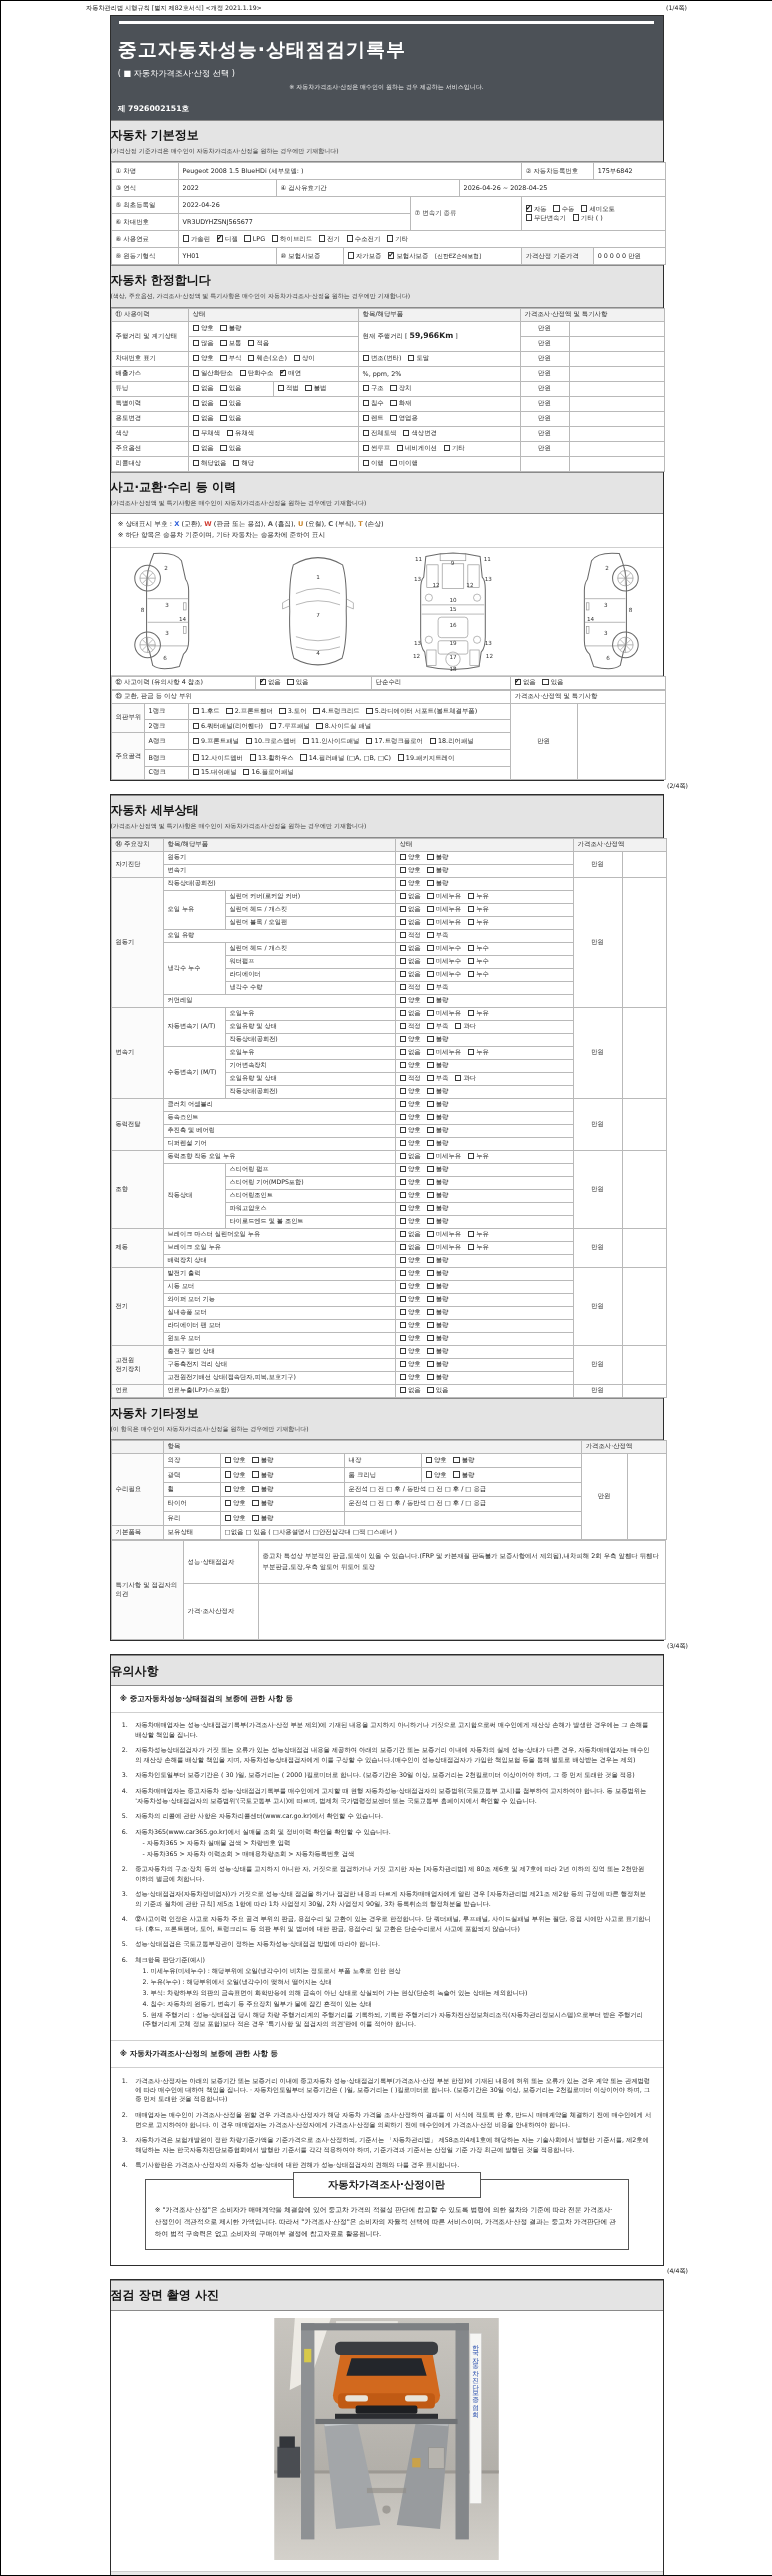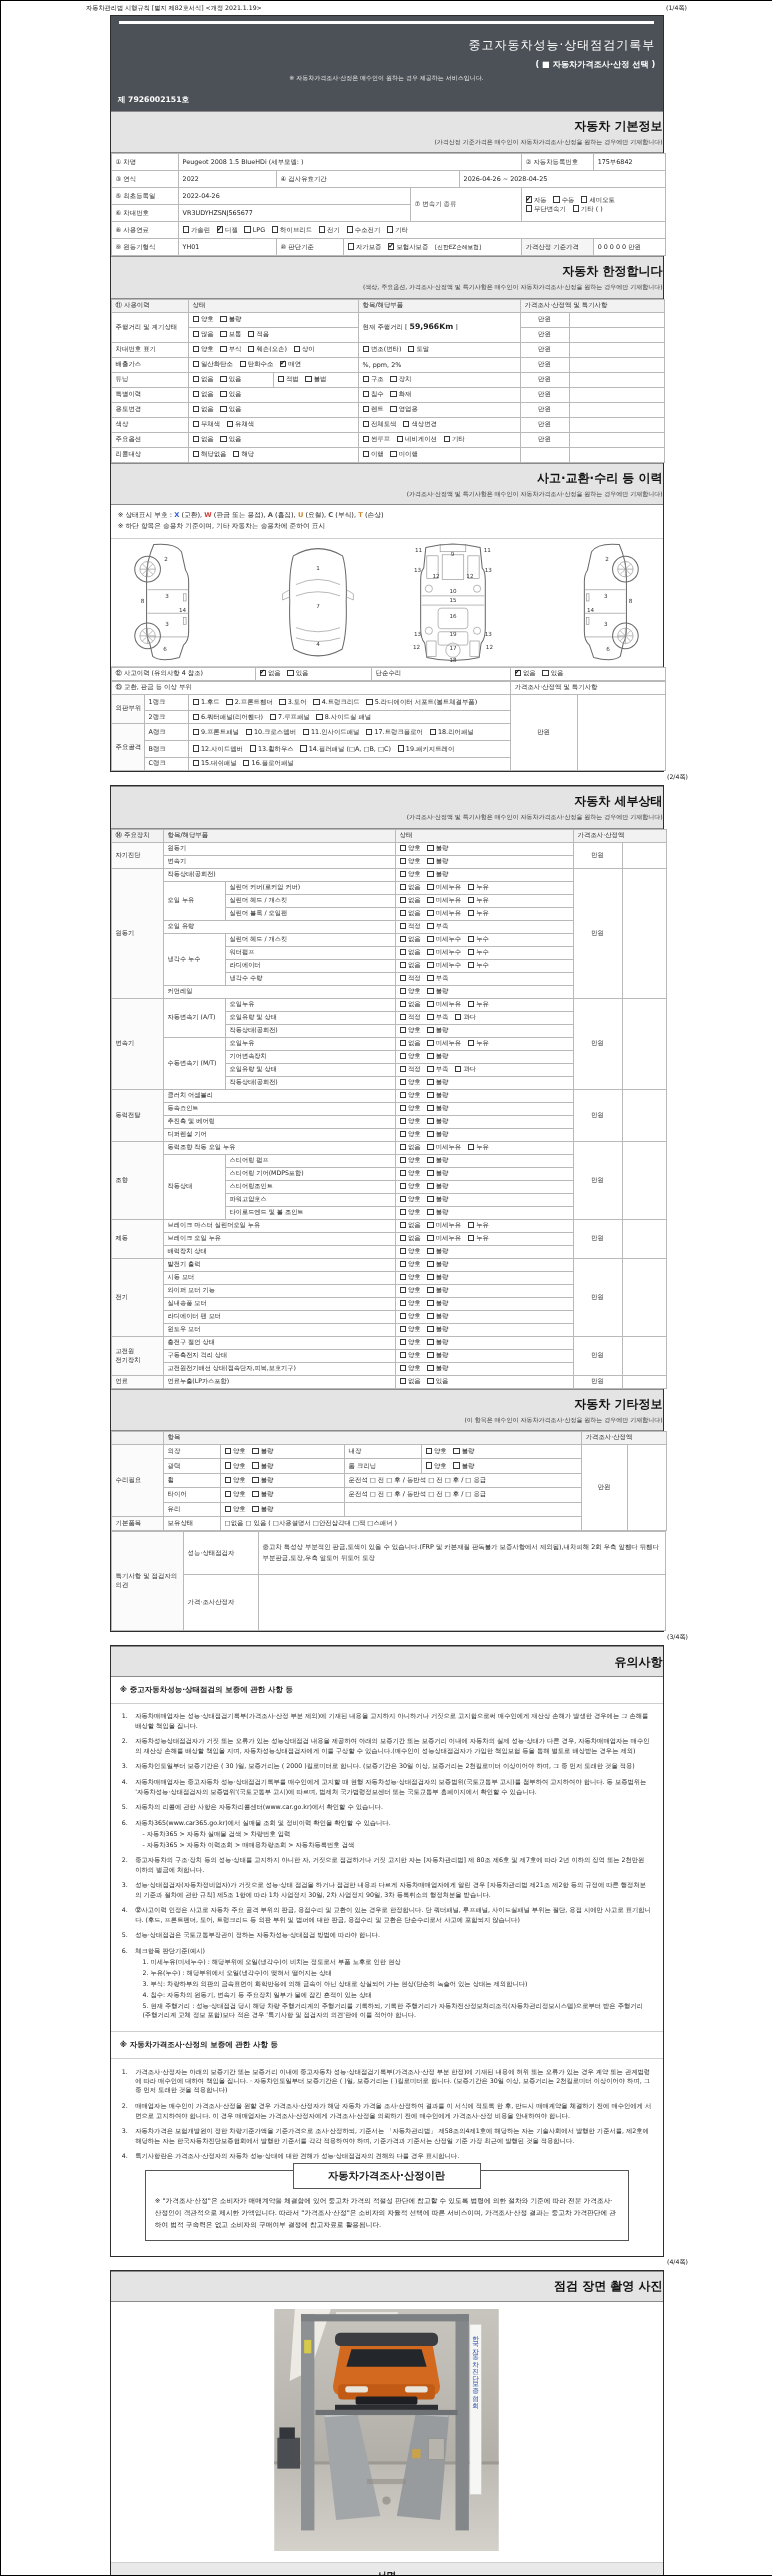--- a/index.html
+++ b/index.html
@@ -5,26 +5,26 @@
 *{box-sizing:border-box}
 html,body{margin:0;padding:0}
 body{width:773px;height:2576px;background:#fff;border:1px solid #000;overflow:hidden;
  font-family:"DejaVu Sans","Liberation Sans",sans-serif;color:#222;position:relative}
 .topnote{width:603px;margin:0 auto;display:flex;justify-content:space-between;font-size:6.2px;padding:3.1px 1px 2.1px;color:#111}
 .pgmark{width:603px;margin:1px auto 3.1px;text-align:right;font-size:6.2px;color:#111}
 .box{width:554px;margin:0 auto;border:1.5px solid #2d2d2d;background:#fff}
 
 .dochead{background:#4c5157;color:#fff;padding:4.1px 7.2px 5.2px}
 .dochead .bar{height:2.6px;background:#fff;margin:1px 1px 13.4px}
-.dochead h1{margin:0;text-align:right;font-size:12px;font-weight:normal;letter-spacing:1px}
-.dochead .sel{text-align:right;font-size:8.2px;margin-top:5.2px;font-weight:bold}
+.dochead h1{margin:0;text-align:left;font-size:19px;font-weight:bold;letter-spacing:1px}
+.dochead .sel{text-align:left;font-size:8.2px;margin-top:5.2px;font-weight:normal}
 .dochead .note{text-align:center;font-size:6px;margin-top:3.6px;color:#eee}
 .docno{font-size:7.7px;font-weight:bold;margin-top:12.4px}
 
-.band{background:#e4e4e4;border-top:0.5px solid #8a8a8a;border-bottom:0.5px solid #8a8a8a;text-align:right;padding:6.2px 0 5.2px}
+.band{background:#e4e4e4;border-top:0.5px solid #8a8a8a;border-bottom:0.5px solid #8a8a8a;text-align:left;padding:6.2px 0 5.2px}
 .band h2{margin:0;font-size:12px;font-weight:bold;color:#111}
 .band .sub{font-size:6px;margin-top:3.1px;color:#333}
 
 table{width:100%;border-collapse:collapse;table-layout:fixed}
 td,th{border:0.5px solid #b9b9b9;font-size:6.4px;padding:1.5px 4.1px;vertical-align:middle;text-align:left;background:#fff;word-break:keep-all}
 th{font-weight:normal;background:#f2f2f2}
 .t-basic td{height:17px}
 .t-overall td{height:15px}
 .t-detail td{height:13px;font-size:6.2px;padding:1px 4.1px}
 .t-etc td{height:14.4px}
@@ -123,21 +123,21 @@
       <td>⑥ 차대번호</td>
       <td colspan="3">VR3UDYHZSNJ565677</td>
     </tr>
     <tr>
       <td>⑧ 사용연료</td>
       <td colspan="7"><span class="opt"><span class="cb"></span>가솔린</span><span class="opt"><span class="cb on"></span>디젤</span><span class="opt"><span class="cb"></span>LPG</span><span class="opt"><span class="cb"></span>하이브리드</span><span class="opt"><span class="cb"></span>전기</span><span class="opt"><span class="cb"></span>수소전기</span><span class="opt"><span class="cb"></span>기타</span></td>
     </tr>
     <tr>
       <td>⑨ 원동기형식</td>
       <td>YH01</td>
-      <td>⑩ 판단기준</td>
+      <td>⑩ 보험사보증</td>
       <td colspan="3"><span><span class="opt"><span class="cb"></span>자가보증</span><span class="opt"><span class="cb on"></span>보험사보증</span></span><span style="font-size:5.7px">[신한EZ손해보험]</span></td>
       <td style="background:#f5f5f5">가격산정 기준가격</td>
       <td class="c">0 0 0 0 0 만원</td>
     </tr>
   </tbody>
     </table>
 
   <div class="band">
     <h2>자동차 한정합니다</h2>
     <div class="sub">(색상, 주요옵션, 가격조사·산정액 및 특기사항은 매수인이 자동차가격조사·산정을 원하는 경우에만 기재합니다)</div>

